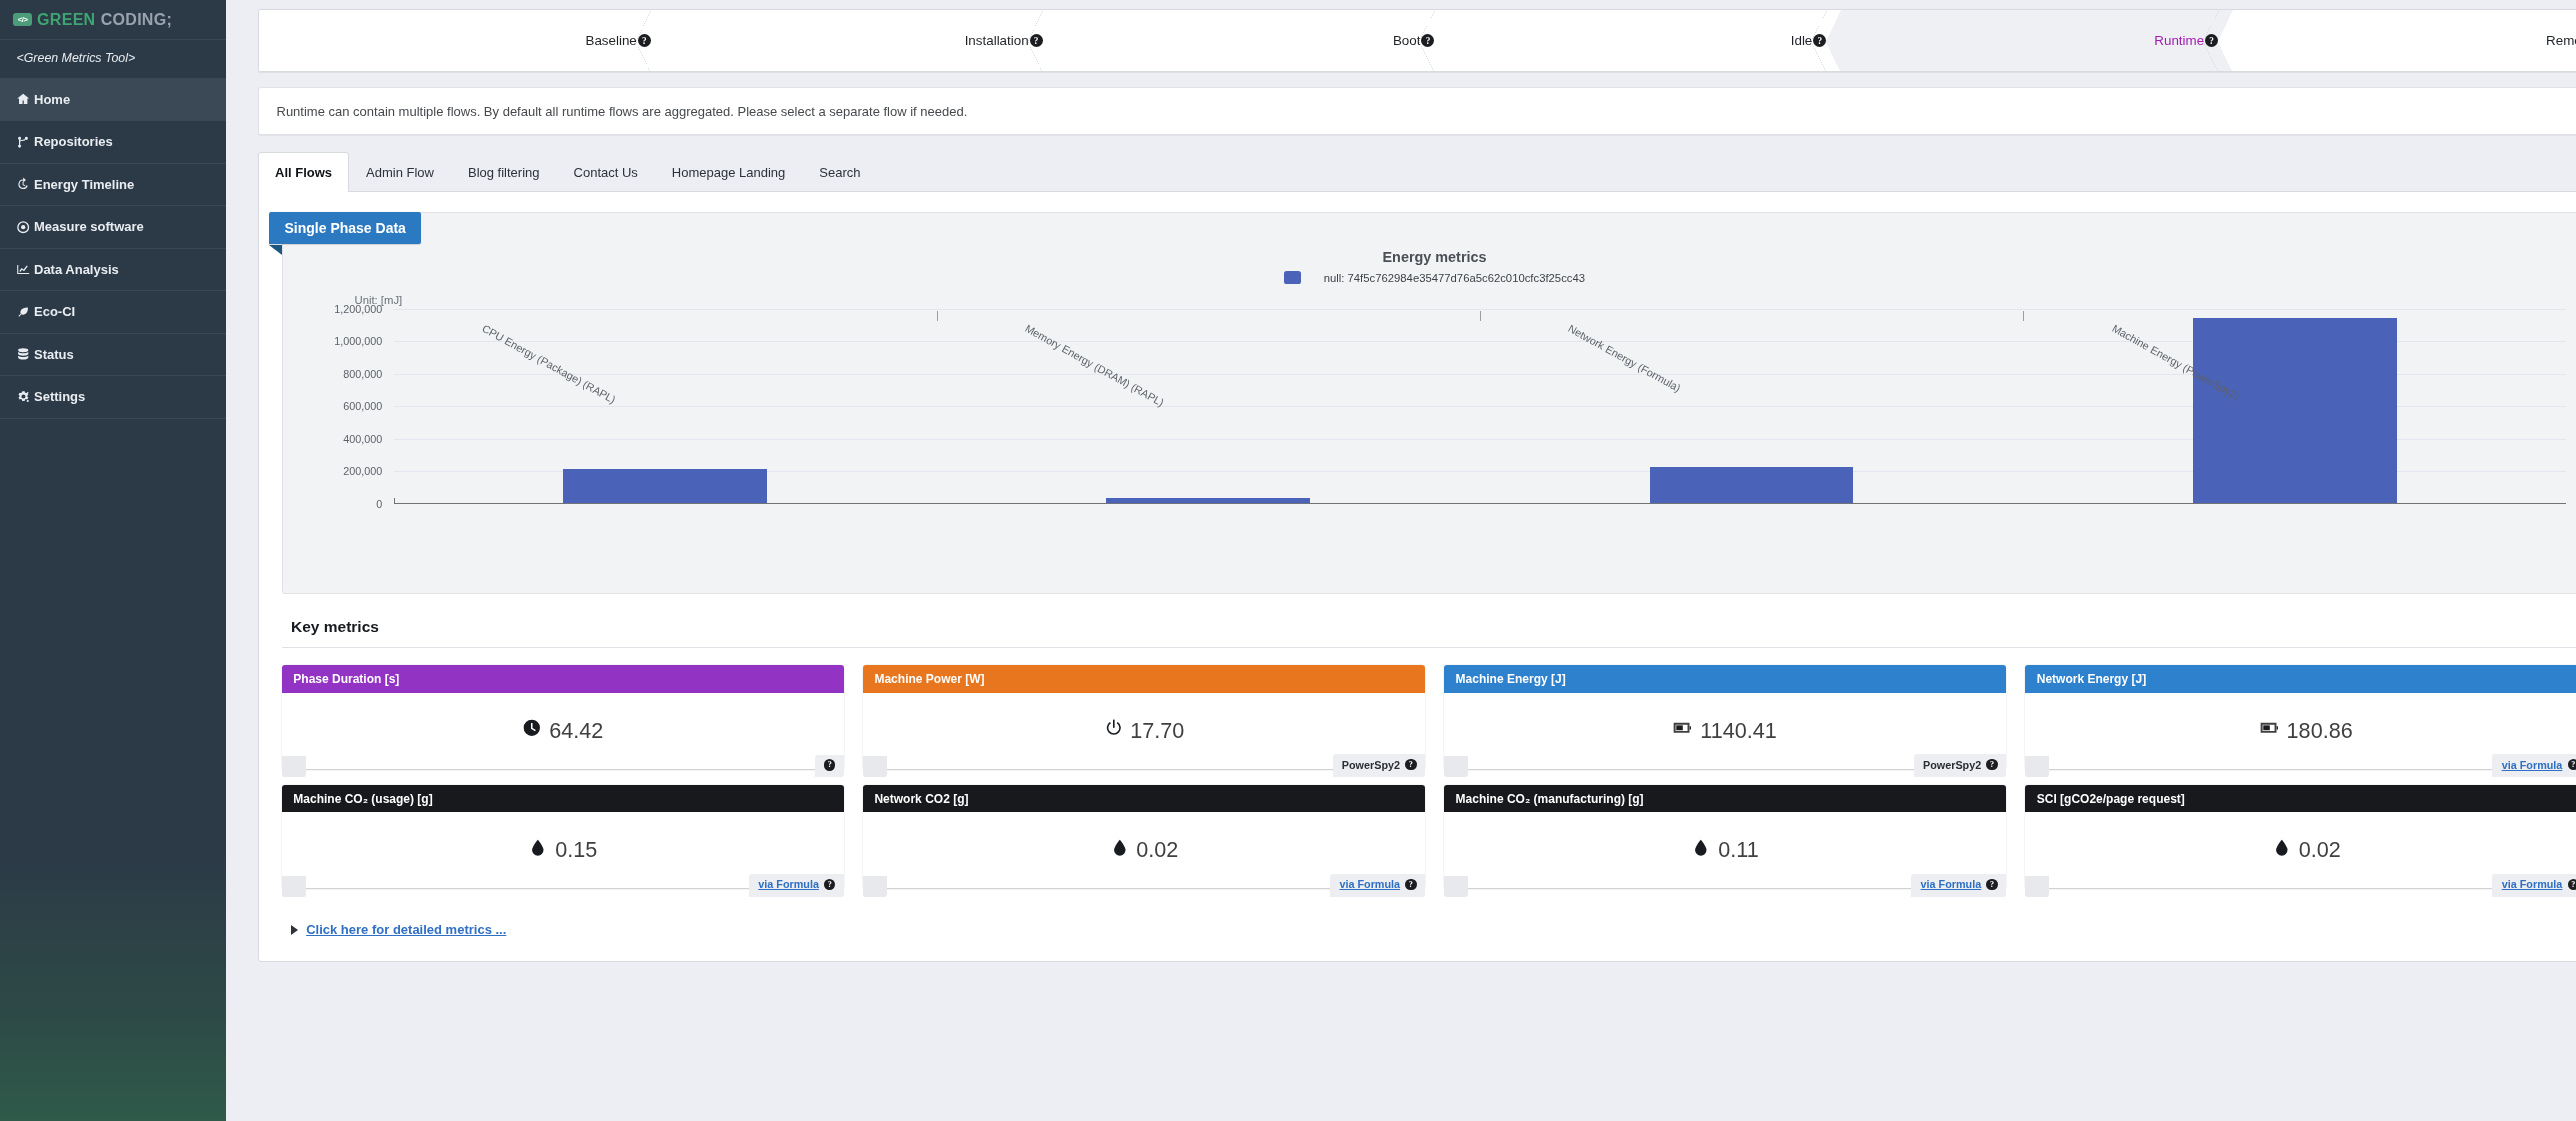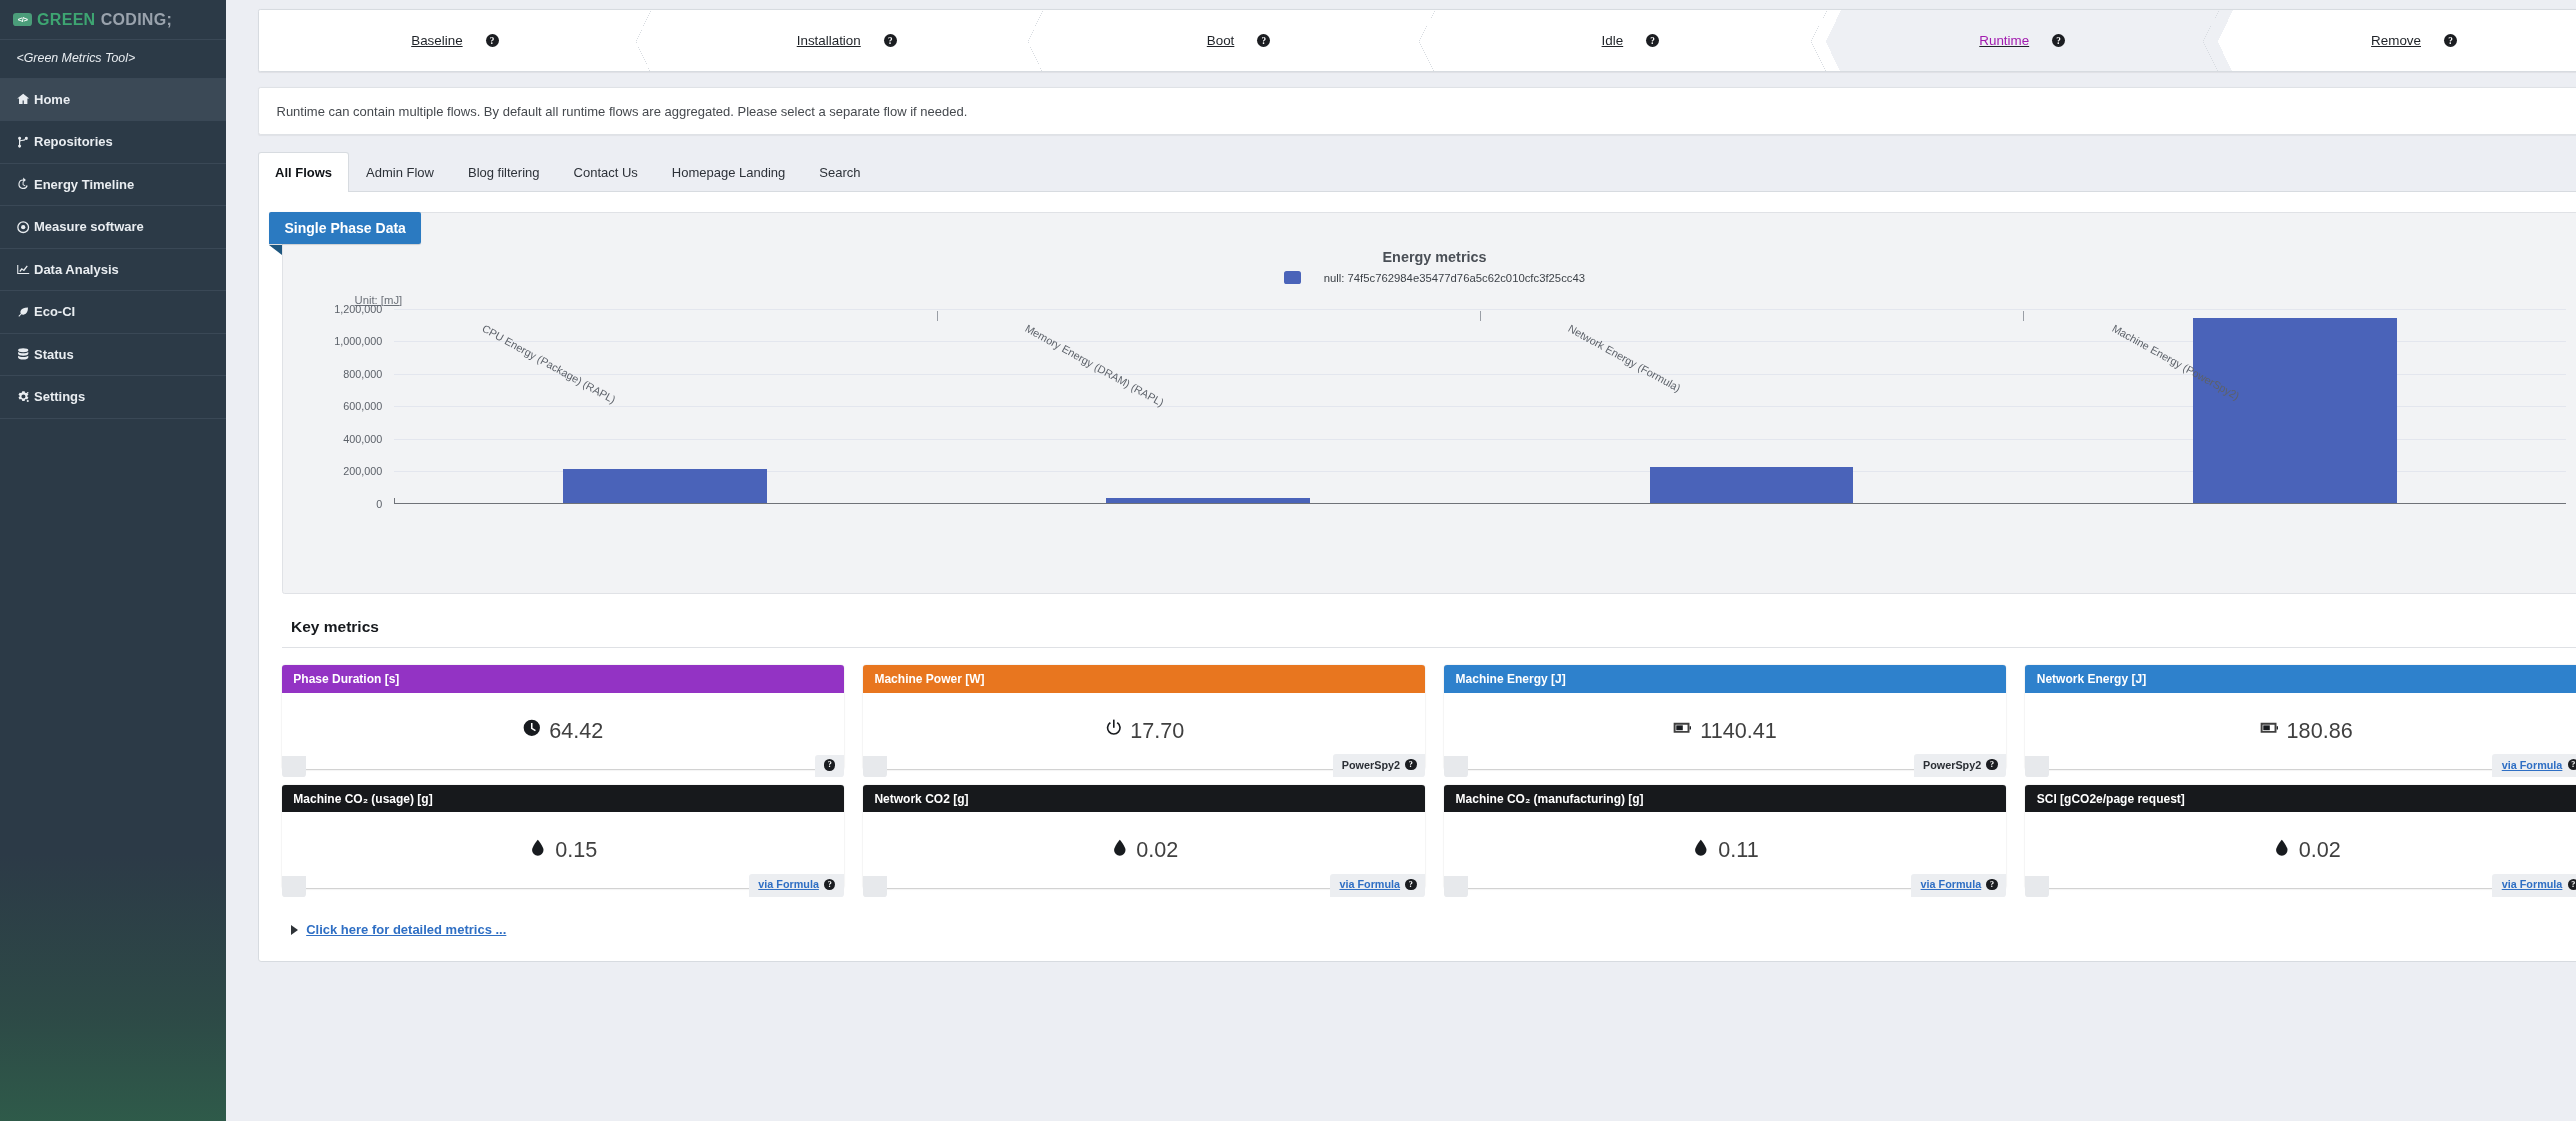--- a/index.html
+++ b/index.html
@@ -68,24 +68,23 @@
   .steps {
     display: flex; height: 63px;
     background: #fff;
     border: 0.5px solid #d7dbe0;
     border-radius: 2.6px;
     overflow: hidden;
     box-shadow: 0 0.5px 1px rgba(0,0,0,.06);
   }
   .step {
     flex: 1 1 0; position: relative;
-    display: flex; align-items: center; justify-content: center; gap: 23px;
+    display: flex; align-items: center; justify-content: flex-end; gap: 1px;
     font-size: 13.4px; color: #1f2328; background: #fff;
     cursor: pointer;
-    text-decoration: underline;
   }
   .step.active { background: #eef0f4; }
   .step.active .step-label { color: #a21caf; }
   .step:not(:last-child):after {
     content: ""; position: absolute; right: -0.5px; top: 0;
     width: 15.5px; height: 63px; z-index: 3;
     background:
       linear-gradient(to bottom right, transparent 49.6%, #d7dbe0 49.6%, #d7dbe0 51%, transparent 51%) 0 0 / 100% 50% no-repeat,
       linear-gradient(to top right, transparent 49.6%, #d7dbe0 49.6%, #d7dbe0 51%, transparent 51%) 0 100% / 100% 50% no-repeat;
   }
@@ -151,21 +150,21 @@
     padding: 21.6px 0 10.3px 0; position: relative;
   }
 
   
   .chart-title { text-align: center; font-size: 14.4px; font-weight: bold; color: #4a4f56; margin-top: 14.4px; }
   .chart-legend { display: flex; align-items: center; justify-content: center; gap: 7.2px; margin-top: 6.2px; }
   .legend-swatch { width: 16.5px; height: 13.4px; border-radius: 2.6px; background: #4a63b9; }
   .legend-text { font-size: 11.3px; color: #3d4248; padding-left: 16px; }
 
   .chart-box { position: relative; height: 289px; margin: 9.3px 15.5px 0 15.5px; }
-  .unit-label { position: absolute; left: 56px; top: 0; font-size: 11.3px; color: #6b7078; text-decoration: underline; }
+  .unit-label { position: absolute; left: 56px; top: 0; font-size: 11.3px; color: #6b7078; }
   .yticks { position: absolute; left: 0; top: 15.5px; width: 90px; height: 195px; }
   .ytick { position: absolute; right: 6.2px; transform: translateY(-50%); font-size: 10.8px; color: #5c6169; white-space: nowrap; }
   .plot {
     position: absolute; left: 95px; right: 4.1px; top: 15.5px; height: 195px;
   }
   .gridline { position: absolute; left: 0; right: 0; height: 0.5px; background: #e3e6ee; }
   .axis-x { position: absolute; left: 0; right: 0; bottom: 0; height: 1.5px; background: #6f7278; }
   .axis-y-stub { position:absolute; left:0; bottom:0; width:1.5px; height:6.2px; background:#6f7278; }
   .bar { position: absolute; bottom: 1px; background: #4a63b9; }
   .xtickmark { position: absolute; top: 1.5px; width: 1px; height: 10.3px; background: #9a9ea5; }

